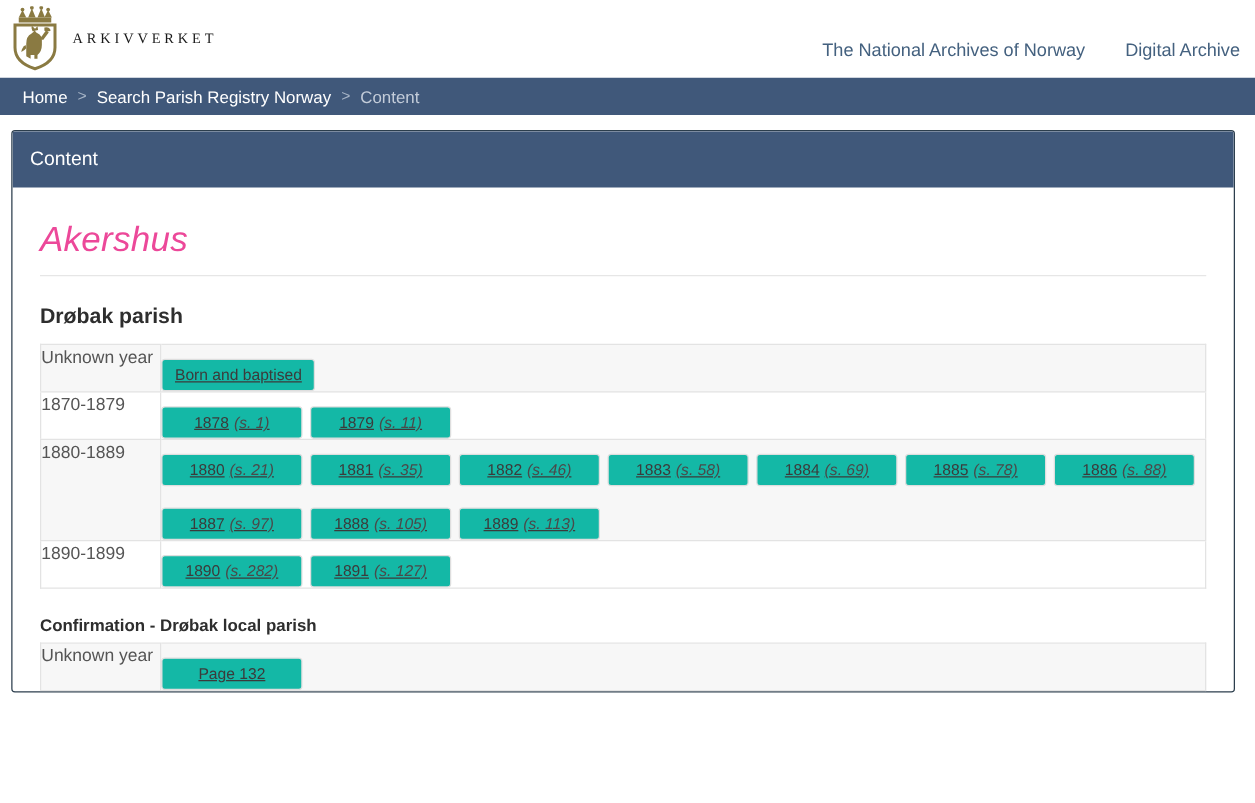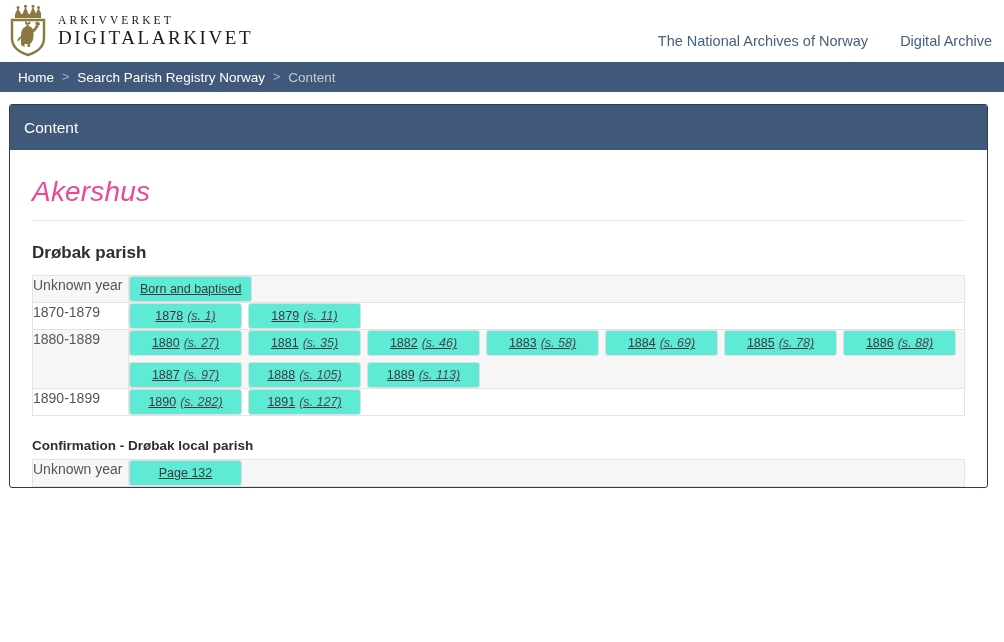--- a/index.html
+++ b/index.html
@@ -174,28 +174,29 @@
     flex-wrap: wrap;
     gap: 6px 6px;
   }
   .page-btn {
     display: inline-flex;
     align-items: center;
     justify-content: center;
     min-width: 113px;
     height: 26px;
     padding: 0 10px;
-    background: #5eead4;
+    background: #14b8a6;
     border: 1px solid #dedede;
     border-radius: 3px;
     font-size: 12.5px;
     color: #3b3b3b;
     box-sizing: border-box;
     white-space: nowrap;
     cursor: pointer;
+    margin-top: 11px;
   }
   .page-btn .sfx {
     font-style: italic;
     margin-left: 4px;
     color: #4a4a4a;
   }
   .section-block { margin-bottom: 22px; }
   .section-block:last-child { margin-bottom: 0; }
 </style>
 </head>
@@ -223,21 +224,20 @@
         <path d="M15 40 L15 30 Q15 24 19 22 Q21 21 21.5 19 L23 21 Q26 22 27.5 25
                  L27.5 31 Q27.5 36 24 39 L24 42 L21.5 42 L21.5 39 L18.5 39 L18.5 42 Z"></path>
         <path d="M20 20 Q18.5 17.5 19.5 15.5 L22 18 L24 16 L24.5 19 Z"></path>
         <path d="M26 26 L31 19 L33 21 L28.5 27 Z"></path>
         <path d="M29.5 17 Q33.5 16 34.5 19.5 Q32 20.5 29.5 19.5 Z"></path>
         <path d="M14.5 31 Q11.5 33 11 36.5 Q13.5 35.5 15 33.5 Z"></path>
       </g>
     </svg>
     <div class="brand-text">
       <span class="brand-line1">ARKIVVERKET</span>
-      <span class="brand-line2">DIGITALARKIVET</span>
     </div>
   </div>
 
   <nav class="header-nav">
     <a href="#">The National Archives of Norway</a>
     <a href="#">Digital Archive</a>
   </nav>
 </div>
 
 <div class="breadcrumb-bar">
@@ -285,21 +285,21 @@
                       </a>
                     </div>
                   </td>
                 </tr>
                 <tr class="stripe-odd">
                   <td class="year-cell">1880-1889</td>
                   <td class="items-cell">
                     <div class="btn-row">
                       <a class="page-btn" href="#">
                         <span>1880</span>
-                        <span class="sfx">(s. 27)</span>
+                        <span class="sfx">(s. 21)</span>
                       </a>
                       <a class="page-btn" href="#">
                         <span>1881</span>
                         <span class="sfx">(s. 35)</span>
                       </a>
                       <a class="page-btn" href="#">
                         <span>1882</span>
                         <span class="sfx">(s. 46)</span>
                       </a>
                       <a class="page-btn" href="#">

